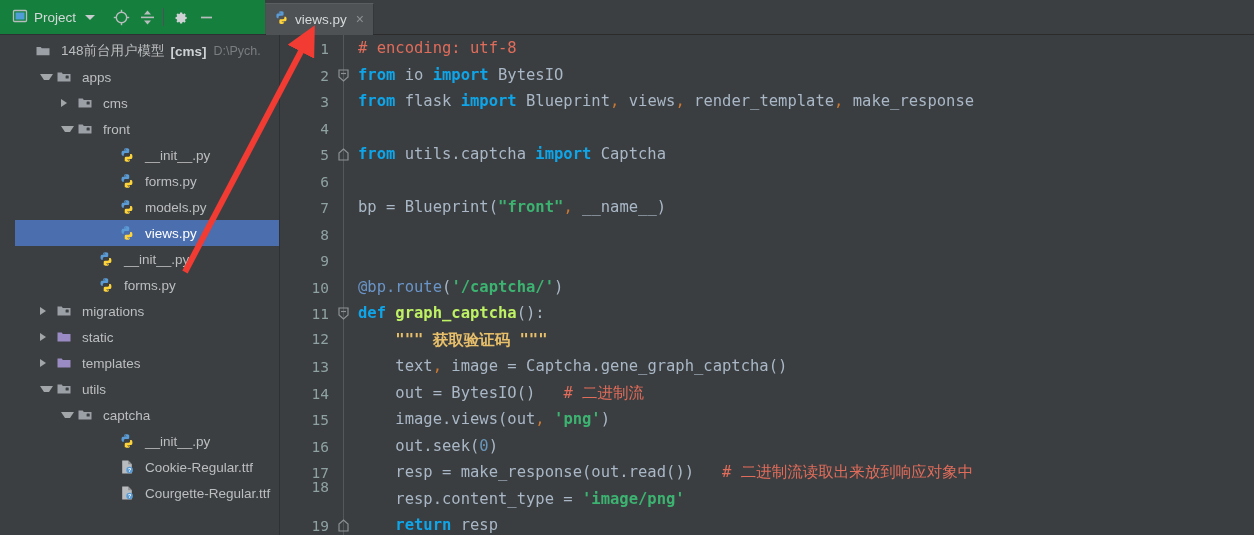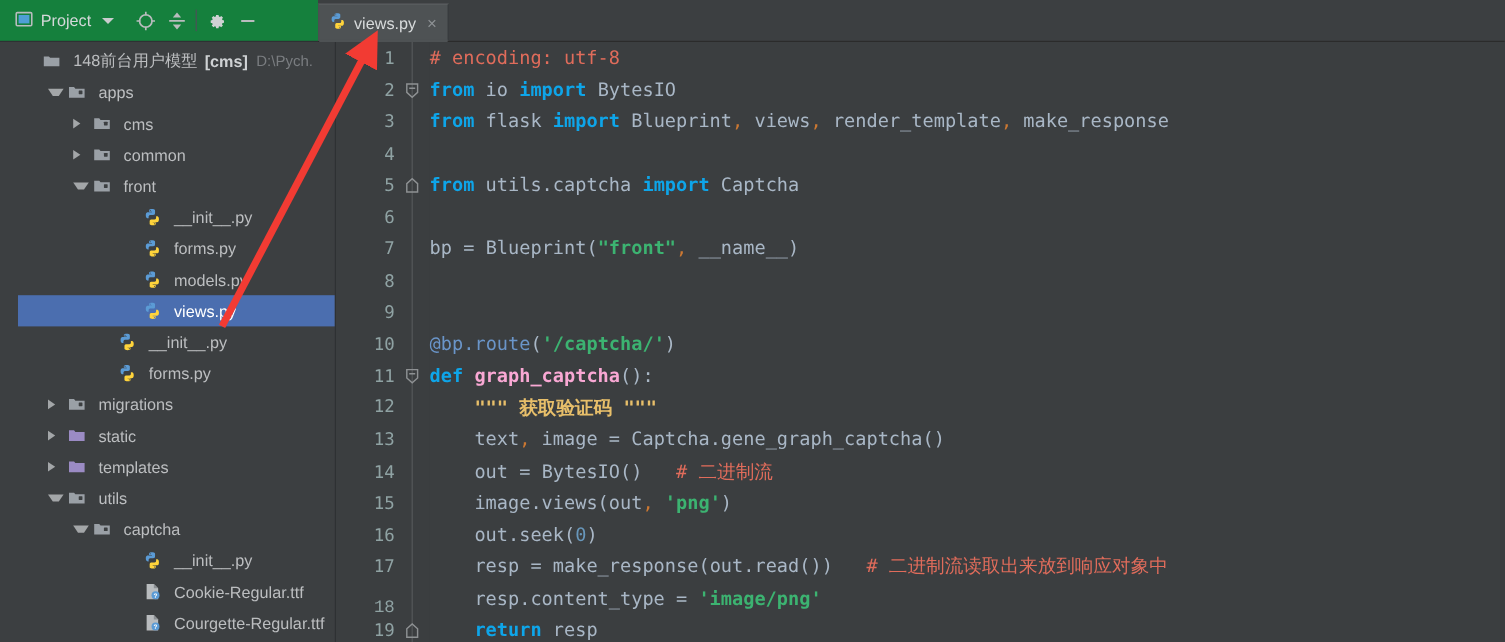--- a/index.html
+++ b/index.html
@@ -62,21 +62,21 @@
   }
   .gnum { position:absolute; right:29px; color:#8fa2a3; line-height:26.5px; height:26.5px; }
   .fold-line { position:absolute; left:63px; top:0; bottom:0; width:1px; background:#55585a; }
   .fold-box { position:absolute; left:57px; width:13px; height:13px; }
   .code {
     flex:1; position:relative; font-family:"DejaVu Sans Mono", monospace;
     font-size:15.5px; line-height:26.5px; padding-top:0; overflow:hidden; min-width:0;
   }
   .cl { height:26.5px; white-space:pre; }
   .kw   { color:#0ea5e9; font-weight:bold; }
-  .fnd  { color:#f9a8d4; font-weight:bold; }
+  .fnd  { color:#bef264; font-weight:bold; }
   .strg { color:#3cb371; font-weight:bold; }
   .cmt  { color:#e06c5b; }
   .doc  { color:#e8bf6a; font-weight:bold; }
   .deco { color:#6a95c9; }
   .num  { color:#6897bb; }
   .pl   { color:#a9b7c6; }
   .comma{ color:#cc7832; }
 
   
   .anno { position:absolute; left:0; top:0; width:1254px; height:535px; pointer-events:none; }
@@ -177,31 +177,20 @@
         <div class="row">
           <span style="display: inline-block; flex: 0 0 auto; width: 46px;"></span>
           <span class="arrow right"></span>
           <span style="display: flex; flex: 0 0 auto; margin-right: 5px;">
             <svg class="ico" viewBox="0 0 16 16">
               <path d="M1.5 3.6h4.2l1.1 1.3h7.7v7.6H1.5z" fill="#9aa0a6"></path>
               <rect x="9.6" y="6.5" width="3.1" height="3.1" rx=".4" fill="#3c3f41"></rect>
             </svg>
           </span>
           <span class="txt">cms</span>
-        </div>
-        <div class="row">
-          <span style="display: inline-block; flex: 0 0 auto; width: 46px;"></span>
-          <span class="arrow right"></span>
-          <span style="display: flex; flex: 0 0 auto; margin-right: 5px;">
-            <svg class="ico" viewBox="0 0 16 16">
-              <path d="M1.5 3.6h4.2l1.1 1.3h7.7v7.6H1.5z" fill="#9aa0a6"></path>
-              <rect x="9.6" y="6.5" width="3.1" height="3.1" rx=".4" fill="#3c3f41"></rect>
-            </svg>
-          </span>
-          <span class="txt">common</span>
         </div>
         <div class="row">
           <span style="display: inline-block; flex: 0 0 auto; width: 46px;"></span>
           <span class="arrow down"></span>
           <span style="display: flex; flex: 0 0 auto; margin-right: 5px;">
             <svg class="ico" viewBox="0 0 16 16">
               <path d="M1.5 3.6h4.2l1.1 1.3h7.7v7.6H1.5z" fill="#9aa0a6"></path>
               <rect x="9.6" y="6.5" width="3.1" height="3.1" rx=".4" fill="#3c3f41"></rect>
             </svg>
           </span>
@@ -378,21 +367,21 @@
           <div class="gnum" style="top: 186.5px;">8</div>
           <div class="gnum" style="top: 213px;">9</div>
           <div class="gnum" style="top: 239.5px;">10</div>
           <div class="gnum" style="top: 266px;">11</div>
           <div class="gnum" style="top: 291px;">12</div>
           <div class="gnum" style="top: 319px;">13</div>
           <div class="gnum" style="top: 345.5px;">14</div>
           <div class="gnum" style="top: 372px;">15</div>
           <div class="gnum" style="top: 398.5px;">16</div>
           <div class="gnum" style="top: 425px;">17</div>
-          <div class="gnum" style="top: 459px; font-family: Liberation Mono, monospace;">18</div>
+          <div class="gnum" style="top: 439px;">18</div>
           <div class="gnum" style="top: 478px;">19</div>
           <div class="fold-box" style="top: 33.5px;"><svg width="13" height="13" viewBox="0 0 13 13">
               <path d="M2 1h9v7l-4.5 4L2 8z" fill="none" stroke="#8e9193" stroke-width="1.2"></path>
               <line x1="4" y1="4.5" x2="9" y2="4.5" stroke="#8e9193" stroke-width="1.2"></line>
             </svg></div>
           <div class="fold-box" style="top: 113px;"><svg width="13" height="13" viewBox="0 0 13 13">
               <path d="M2 12h9V5L6.5 1 2 5z" fill="none" stroke="#8e9193" stroke-width="1.2"></path>
             </svg></div>
           <div class="fold-box" style="top: 272px;"><svg width="13" height="13" viewBox="0 0 13 13">
               <path d="M2 1h9v7l-4.5 4L2 8z" fill="none" stroke="#8e9193" stroke-width="1.2"></path>

